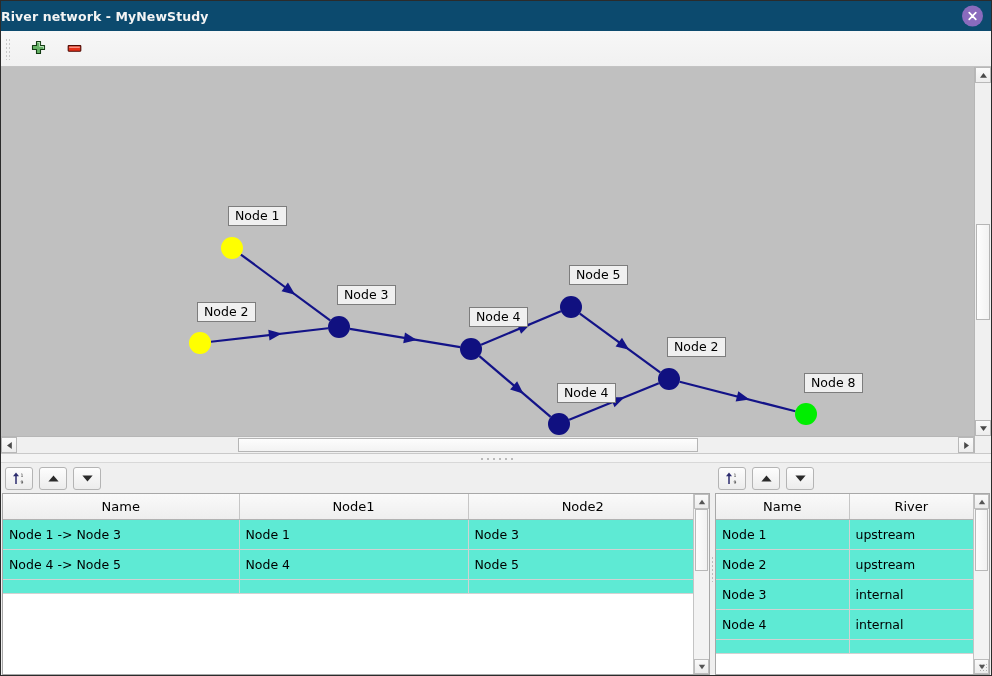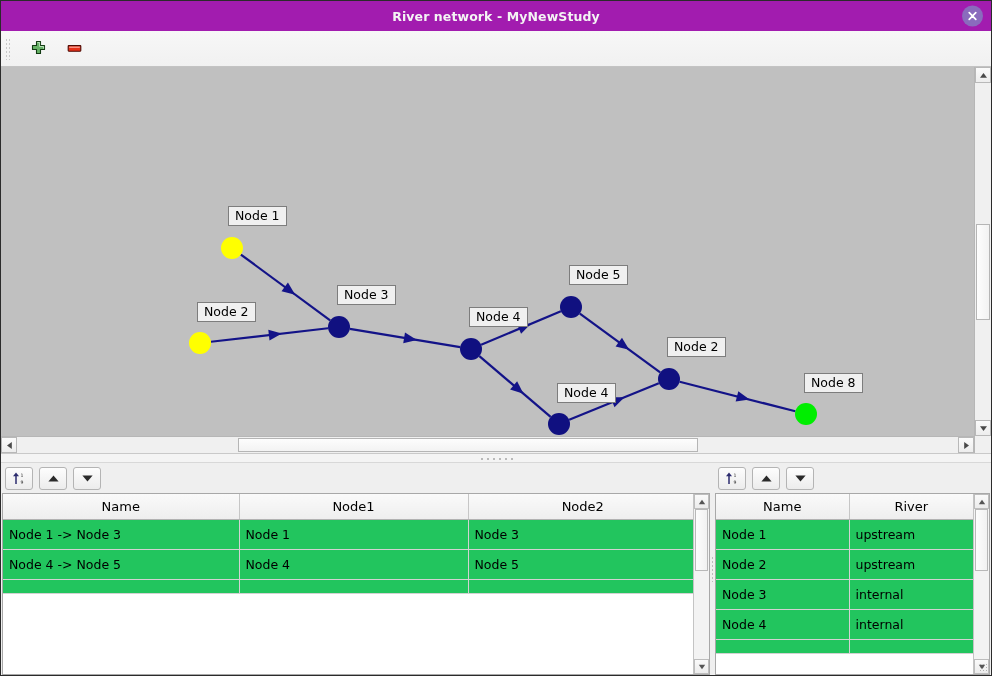--- a/index.html
+++ b/index.html
@@ -15,25 +15,24 @@
     position: relative;
     display: flex;
     flex-direction: column;
     background: #efefef;
     border: 1px solid #2b2b2b;
   }
 
   
   .titlebar {
     height: 30px;
-    background: #a21caf;
+    background: #0c4a6e;
     color: #f2f2f2;
     display: flex;
     align-items: center;
-    justify-content: center;
     position: relative;
     flex: 0 0 30px;
   }
   .titlebar-text {
     font-size: 12.5px;
     font-weight: bold;
     letter-spacing: 0.1px;
     color: #f4f4f4;
   }
   .close-btn {
@@ -230,21 +229,21 @@
     height: 25px;
     color: #000;
     cursor: pointer;
   }
   table.grid td {
     border-right: 1px solid #d2d2d2;
     border-bottom: 1px solid #d2d2d2;
     height: 30px;
     padding: 0 6px;
     color: #000;
-    background: #22c55e;
+    background: #5eead4;
     overflow: hidden;
     white-space: nowrap;
     cursor: default;
   }
   table.grid tr:last-child td { height: 14px; }
 
   .tbl-vscroll {
     width: 16px; flex: 0 0 16px;
     background: #f0f0f0;
     border-left: 1px solid #c4c4c4;

